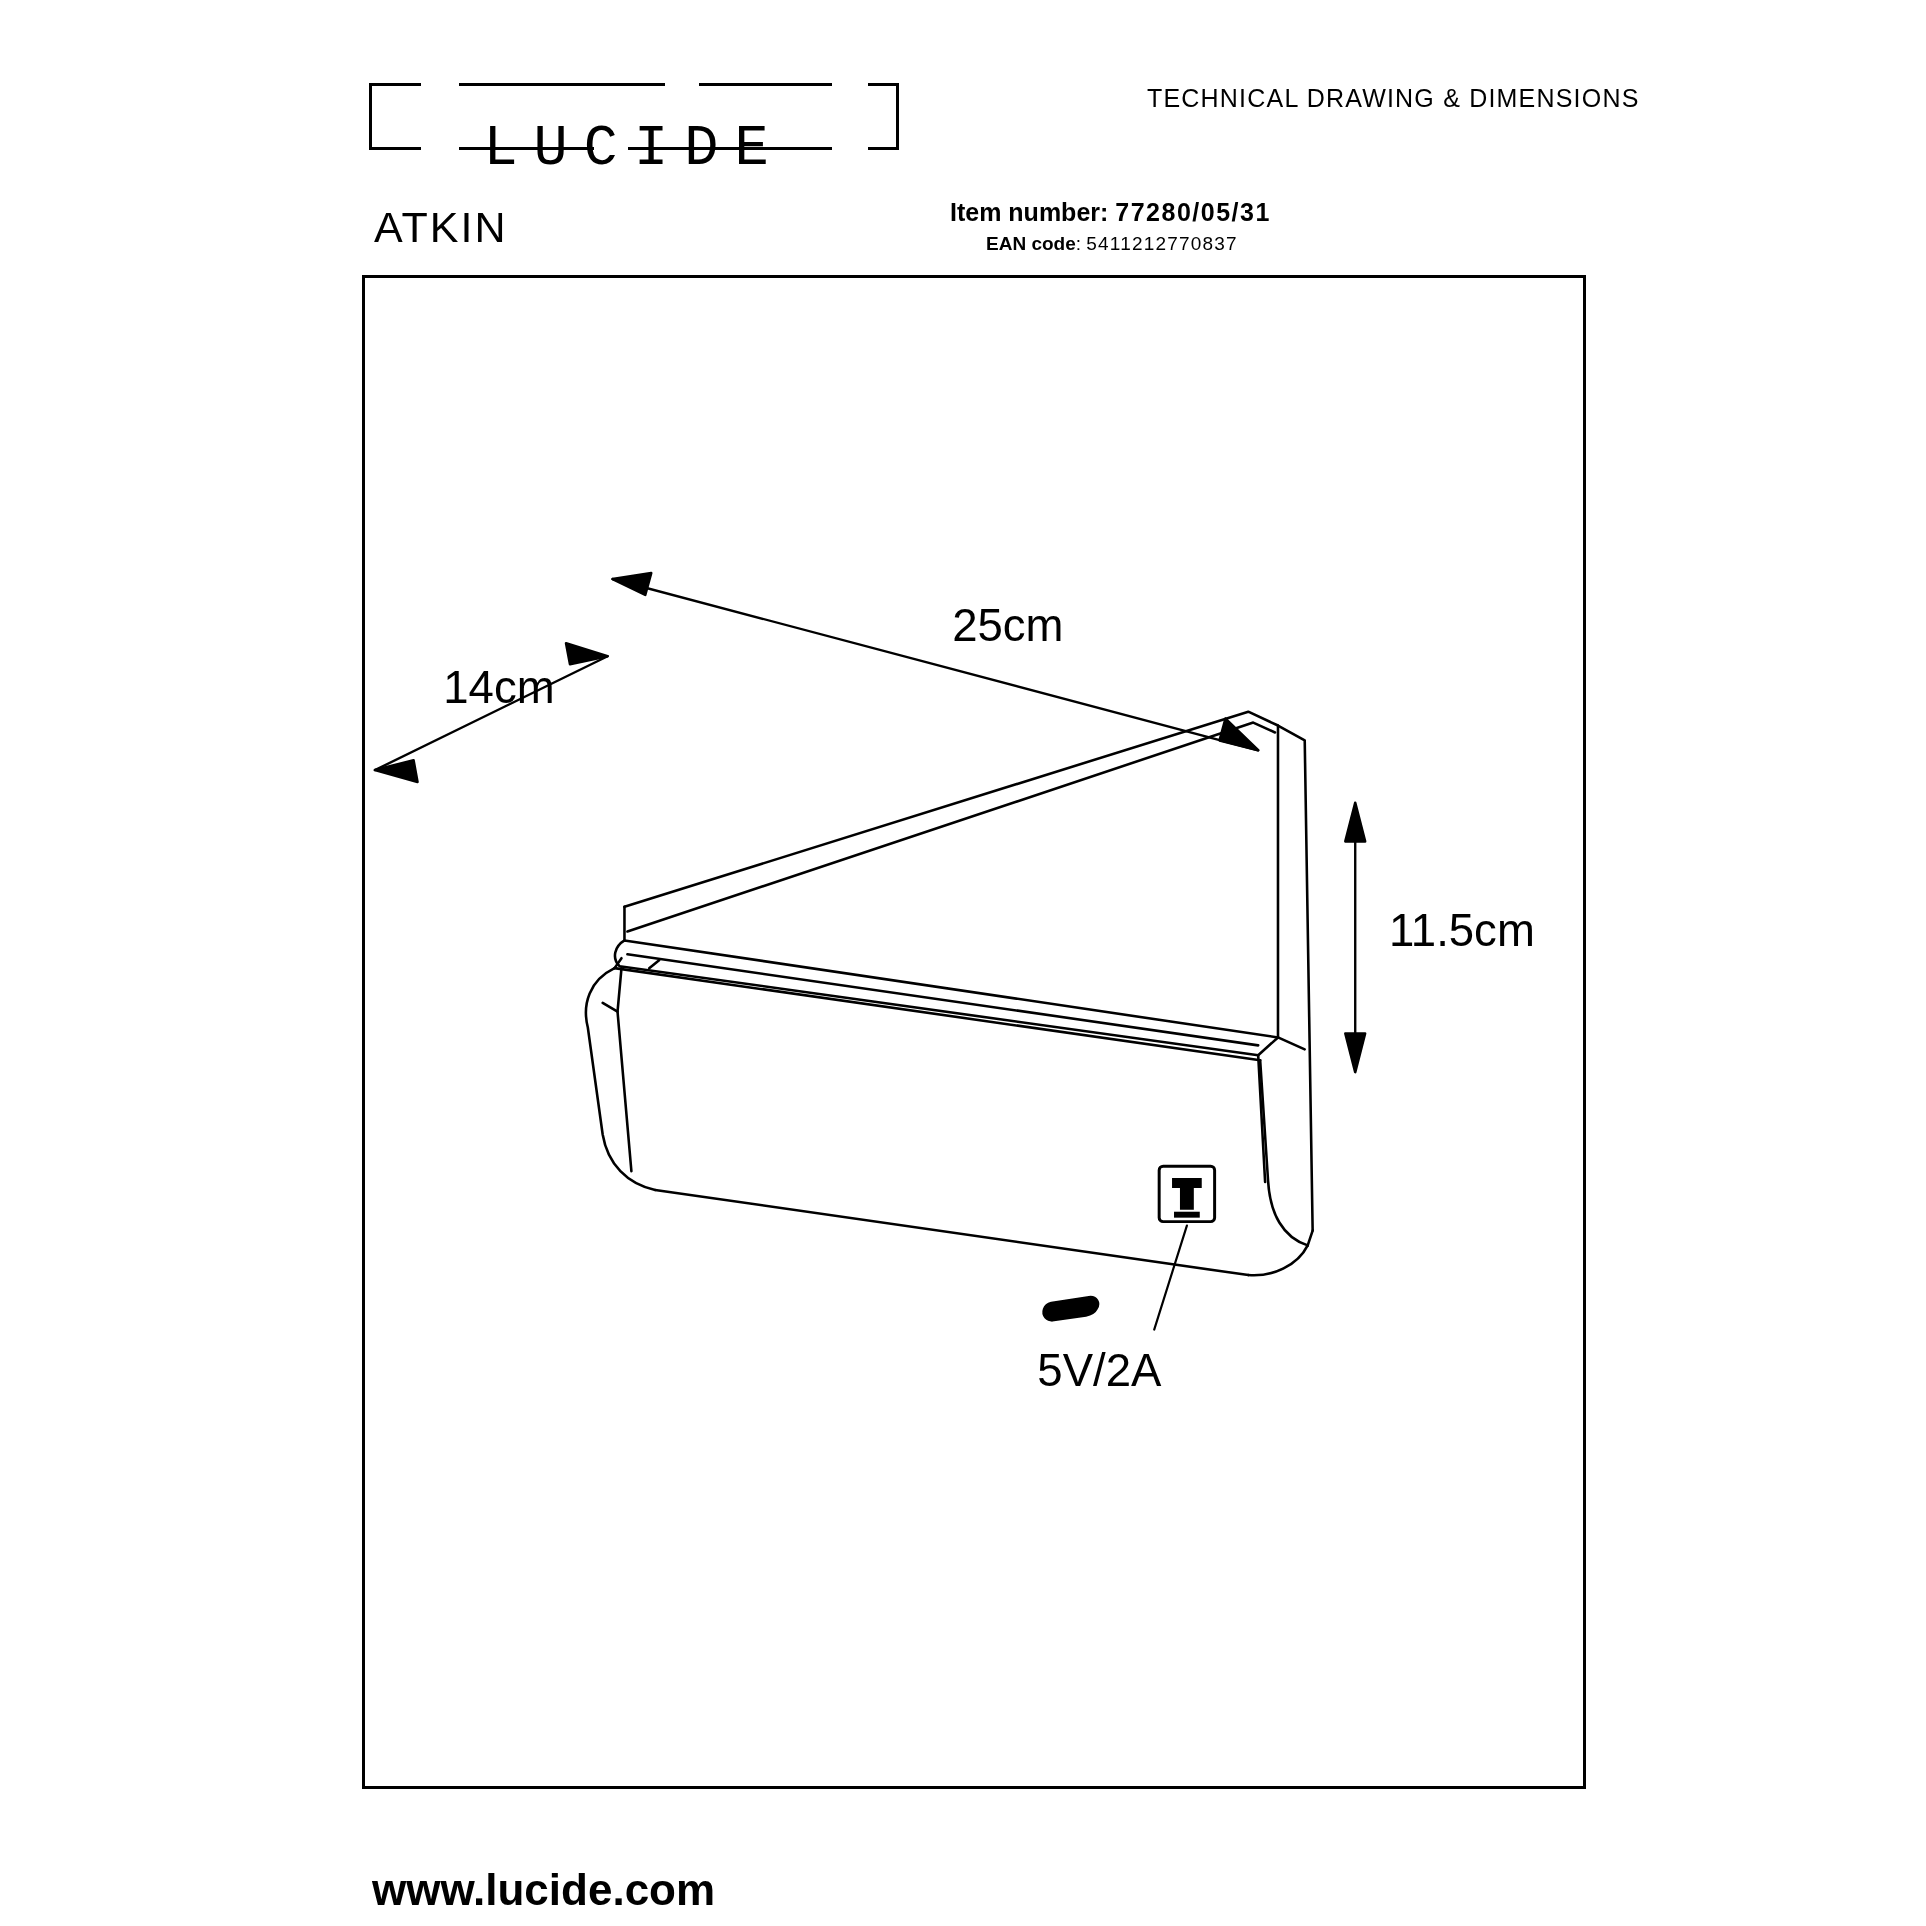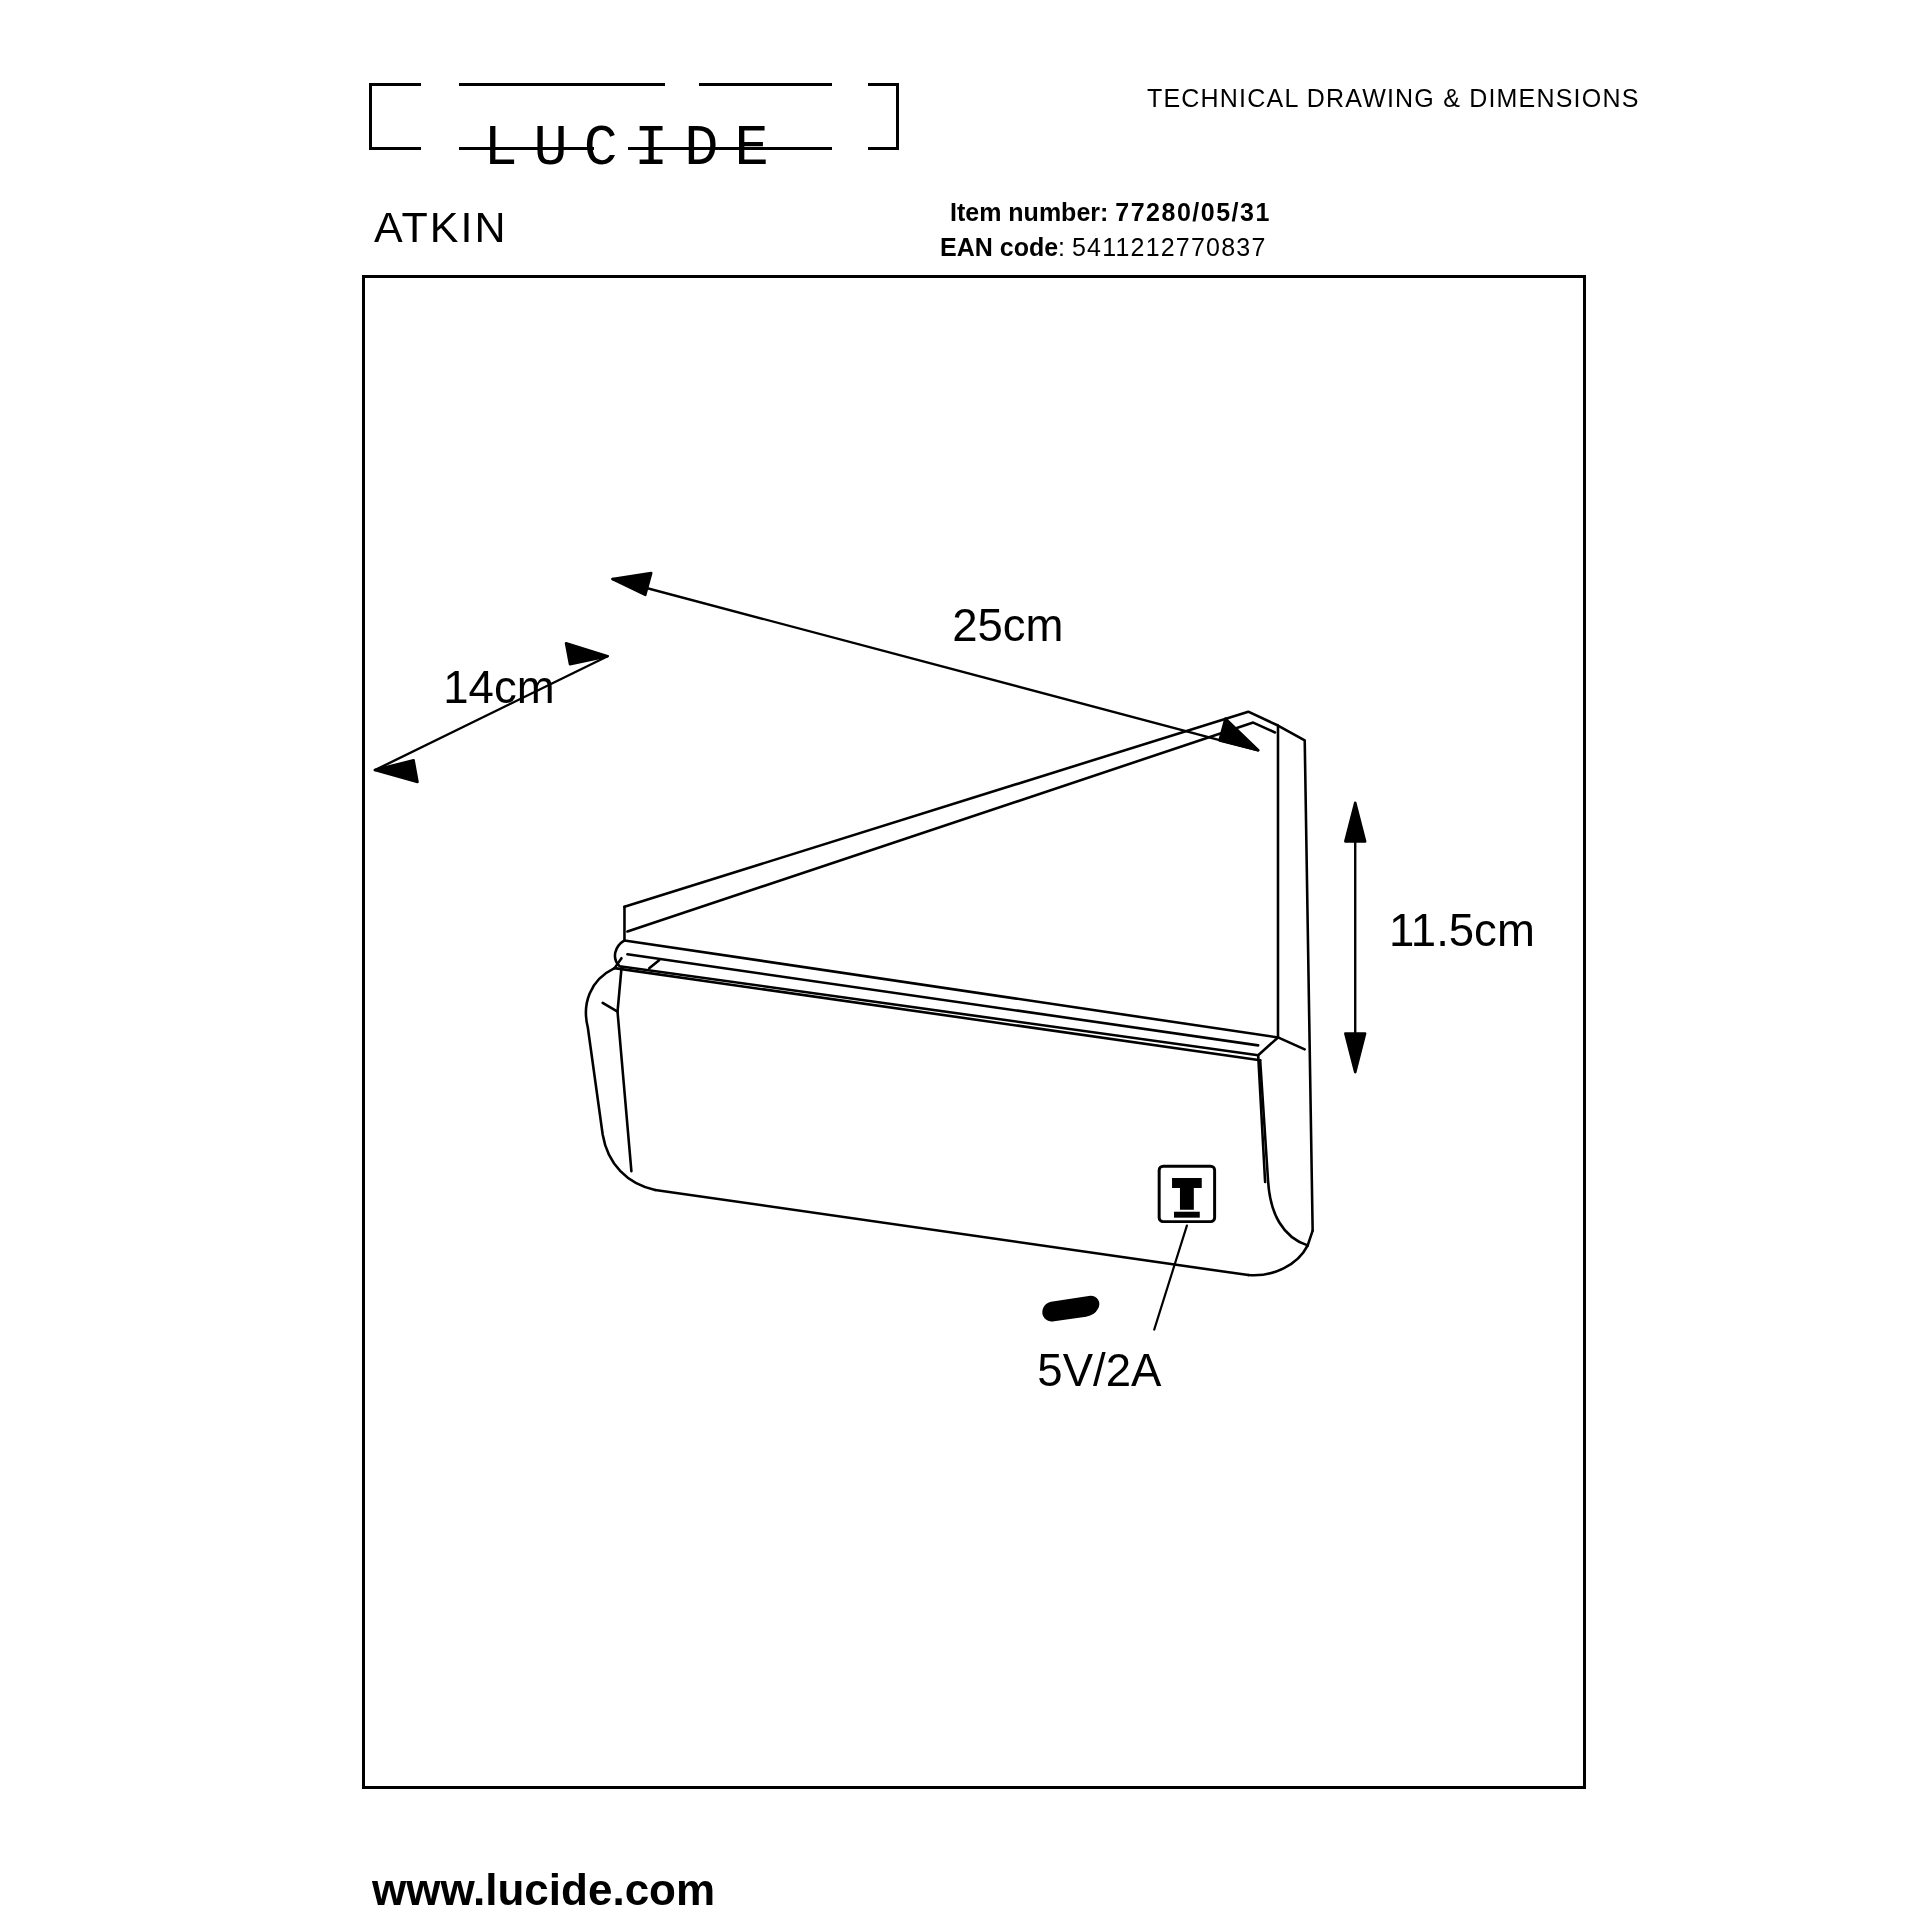--- a/index.html
+++ b/index.html
@@ -82,23 +82,23 @@
     position: absolute;
     left: 950px;
     top: 198px;
     font-size: 25px;
   }
   .item-number b { font-weight: bold; }
   .item-number .val { font-weight: bold; letter-spacing: 1.5px; }
 
   .ean {
     position: absolute;
-    left: 940px;
+    left: 986px;
     top: 233px;
-    font-size: 25px;
+    font-size: 19px;
     text-align: right;
   }
   .ean b { font-weight: bold; }
   .ean .val { letter-spacing: 1.2px; }
 
   
   .frame {
     position: absolute;
     left: 362px;
     top: 275px;

